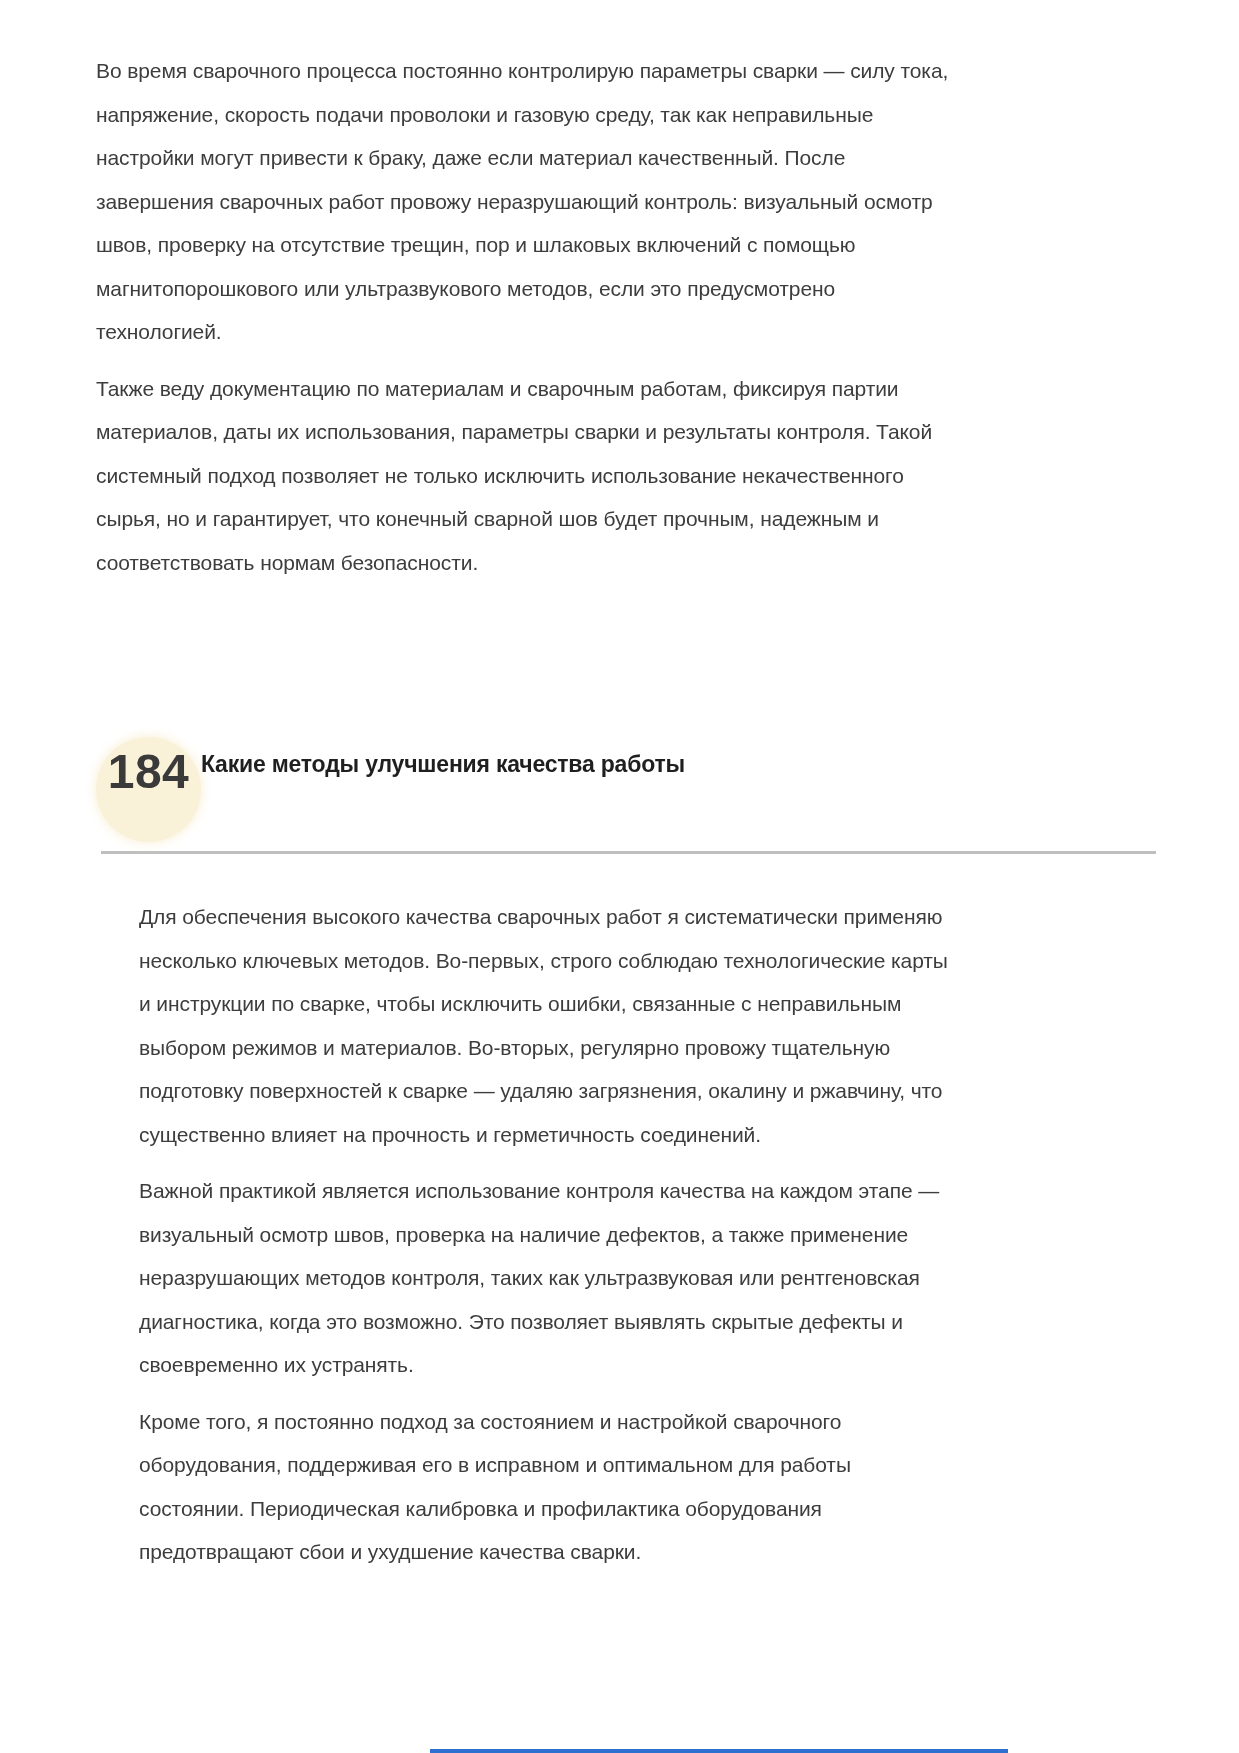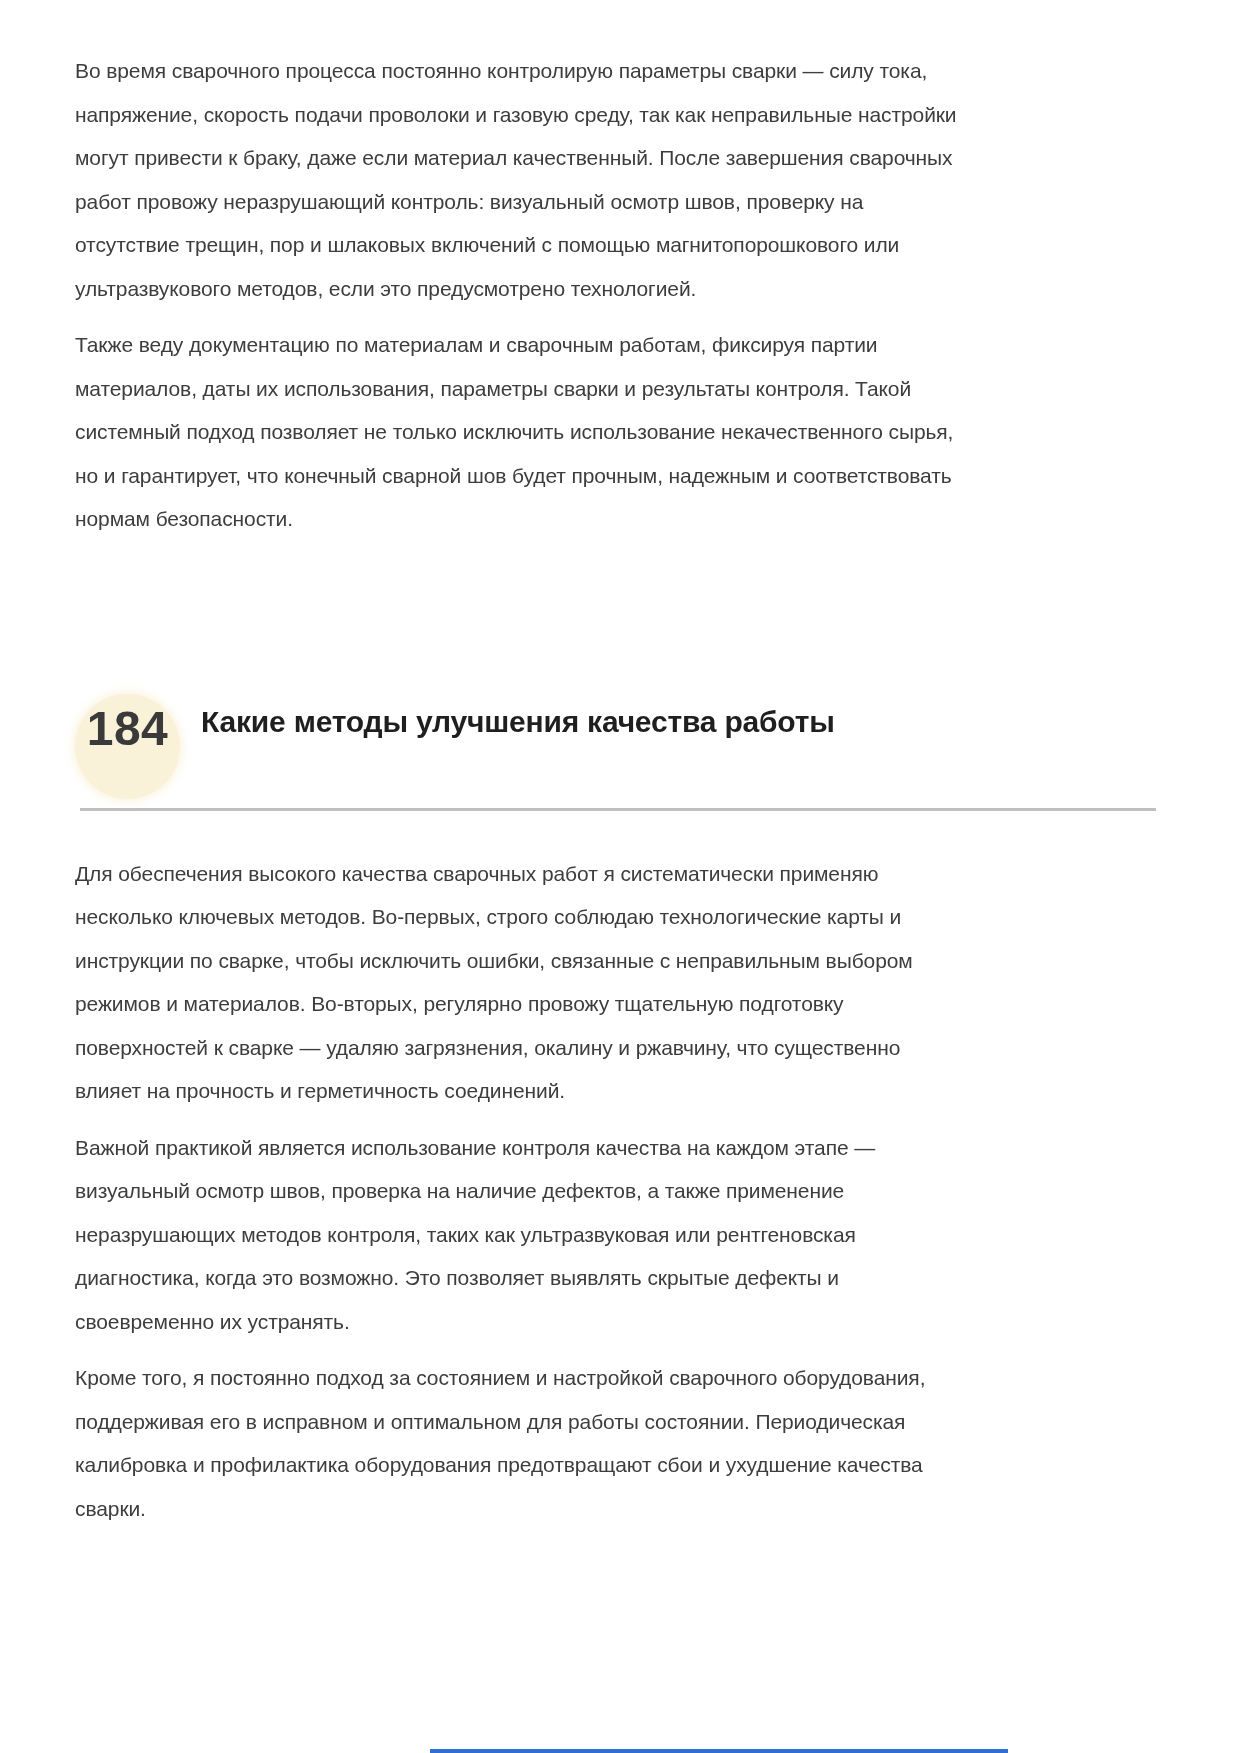--- a/index.html
+++ b/index.html
@@ -4,26 +4,28 @@
 <style>
   * { margin: 0; padding: 0; box-sizing: border-box; }
   html, body { background: #ffffff; }
   .page {
     position: relative;
     width: 1156px;
     height: 1753px;
     background: #ffffff;
     overflow: hidden;
     font-family: "Liberation Sans", sans-serif;
+    padding-left: 21px;
   }
   .content {
     padding: 49px 199px 0 75px;
   }
   .content-answer {
     padding: 41px 199px 0 75px;
+    margin-left: 43px;
   }
   p.body-text {
     font-size: 21px;
     line-height: 43.5px;
     color: #3d3d3d;
     letter-spacing: -0.1px;
     margin: 0 0 13px 0;
   }
   .section-header {
     margin-top: 152px;
@@ -43,22 +45,21 @@
     justify-content: center;
   }
   .question-badge .number {
     font-size: 48px;
     font-weight: bold;
     color: #3a3a3a;
     letter-spacing: 0.5px;
     transform: translateY(7px);
   }
   .question-title {
-    margin-left: 21px;
-    font-size: 30px;
+    font-size: 23px;
     line-height: 57px;
     font-weight: bold;
     color: #1f1f1f;
     letter-spacing: -0.2px;
   }
   .question-title span { display: block; }
   .divider {
     margin: 9px 0 0 80px;
     width: 1077px;
     height: 3px;

